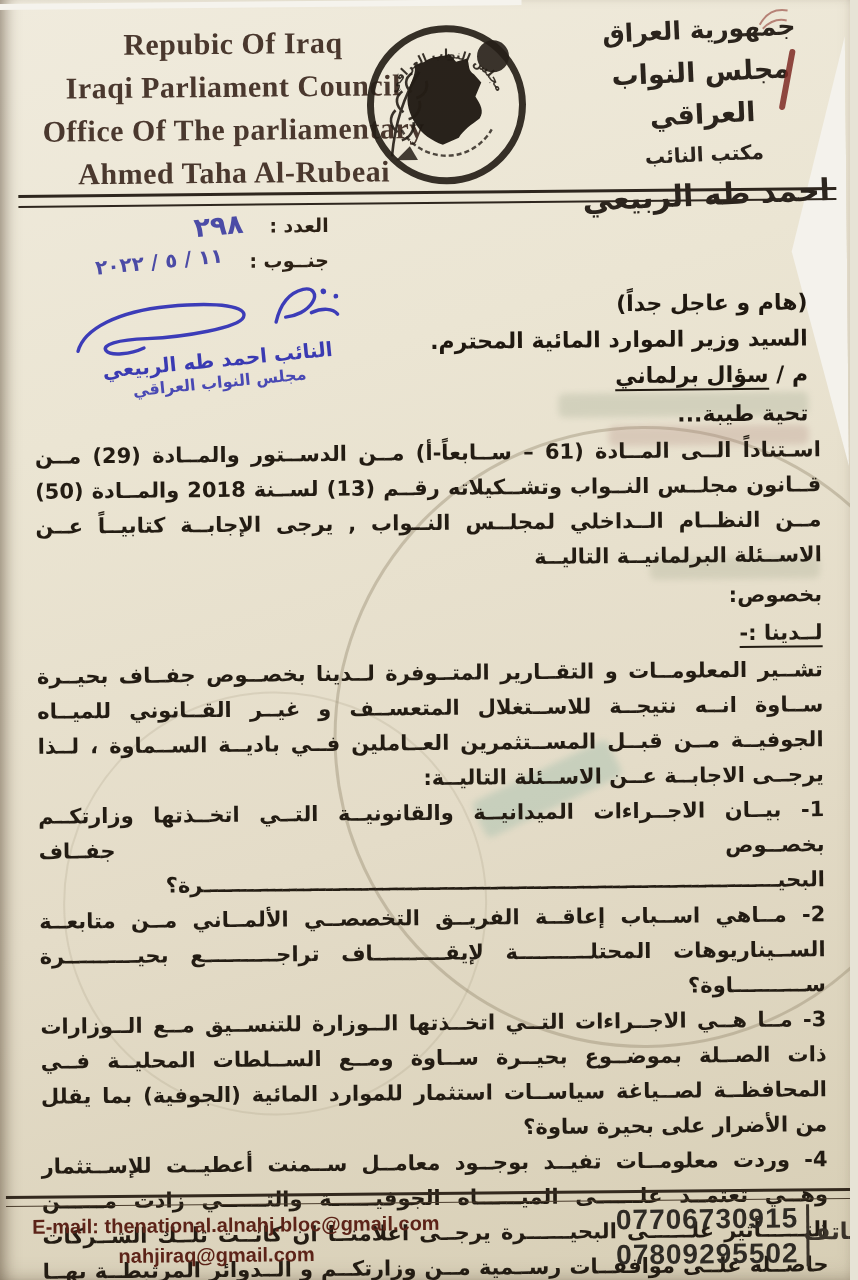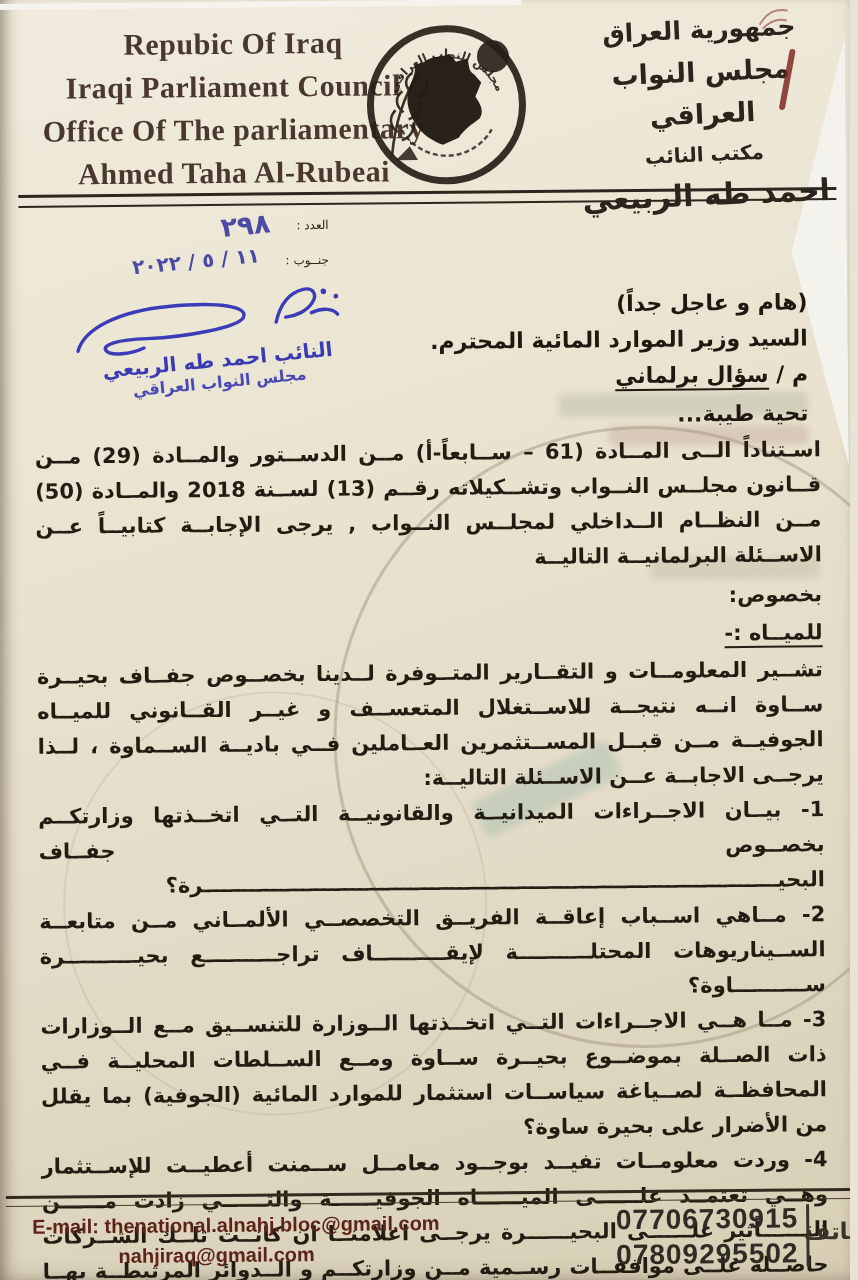--- a/index.html
+++ b/index.html
@@ -32,21 +32,21 @@
   .red-scribble{position:absolute;left:762px;top:8px;width:34px;height:26px;opacity:.55;}
 
   .seal{position:absolute;left:366px;top:20px;width:170px;height:170px;}
 
   .rule-top{position:absolute;left:22px;right:10px;top:191px;height:8px;
             border-top:3px solid #2e261e;border-bottom:2px solid #2e261e;}
 
   
   .refblock{position:absolute;left:52px;top:208px;width:280px;direction:rtl;}
   .refrow{display:flex;align-items:center;gap:26px;margin-bottom:8px;}
-  .reflabel{font-size:12px;font-weight:normal;color:#2c2115;}
+  .reflabel{font-size:19px;font-weight:bold;color:#2c2115;}
   .refval{color:#4b4ba6;font-weight:bold;transform:rotate(-5deg);}
   .refnum{font-size:27px;letter-spacing:8px;}
   .refdate{font-size:20px;letter-spacing:2px;}
 
   
   .sig{position:absolute;left:48px;top:290px;width:340px;transform:rotate(-5deg);
        color:#3a3ab2;text-align:center;}
   .sig .s1{font-size:20px;font-weight:bold;margin-top:-6px;}
   .sig .s2{font-size:16px;font-weight:bold;color:#4949b4;margin-top:1px;}
 
@@ -177,21 +177,21 @@
       <div>
         <span>م / </span><span class="subject-ul">سؤال برلماني</span>
       </div>
       <div class="greeting">تحية طيبة...</div>
     </div>
 
     <div class="bodytext">
       <p>اسـتناداً الــى المــادة (61 – ســابعاً-أ) مــن الدســتور والمــادة (29) مــن قــانون مجلــس النــواب وتشــكيلاته رقــم (13) لســنة 2018 والمــادة (50) مــن النظــام الــداخلي لمجلــس النــواب , يرجى الإجابــة كتابيــاً عــن الاســئلة البرلمانيــة التاليــة</p>
       <p class="p-regard">بخصوص:</p>
       <p class="q-head">
-        <span>للميــاه :-</span>
+        <span>لــدينا :-</span>
       </p>
       <p>تشــير المعلومــات و التقــارير المتــوفرة لــدينا بخصــوص جفــاف بحيــرة ســاوة انــه نتيجــة للاســتغلال المتعســف و غيــر القــانوني للميــاه الجوفيــة مــن قبــل المســتثمرين العــاملين فــي باديــة الســماوة ، لــذا يرجــى الاجابــة عــن الاســئلة التاليــة:</p>
       <p>1- بيــان الاجــراءات الميدانيــة والقانونيــة التــي اتخــذتها وزارتكــم بخصــوص جفــاف البحيــــــــــــــــــــــــــــــــــــــــــــــــــــــــــــــــــــــــــــــــرة؟</p>
       <p>2- مــاهي اســباب إعاقــة الفريــق التخصصــي الألمــاني مــن متابعــة الســيناريوهات المحتلــــــــــة لإيقــــــــــاف تراجــــــــــع بحيــــــــــرة ســــــــــاوة؟</p>
       <p>3- مــا هــي الاجــراءات التــي اتخــذتها الــوزارة للتنســيق مــع الــوزارات ذات الصــلة بموضــوع بحيــرة ســاوة ومــع الســلطات المحليــة فــي المحافظــة لصــياغة سياســات استثمار للموارد المائية (الجوفية) بما يقلل من الأضرار على بحيرة ساوة؟</p>
       <p>4- وردت معلومــات تفيــد بوجــود معامــل ســمنت أعطيــت للإســتثمار وهــي تعتمــد علــــــى الميــــــاه الجوفيــــــة والتــــــي زادت مــــــن التــــــأثير علــــــى البحيــــــرة يرجــى اعلامنــا ان كانــت تلــك الشــركات حاصــلة علــى موافقــات رســمية مــن وزارتكــم و الــدوائر المرتبطــة بهــا ؟ و كــذا اعلامنــا بعــدد معامــل الاسمنت فــي جنــوب مدينــــــة الســــــماوة ونــــــوع الميــــــاه التــــــي تعتمــــــدها تلــــــك المعامــــــل؟</p>
     </div>
 
     <div class="rule-bottom"></div>
     <div class="emailblock">

